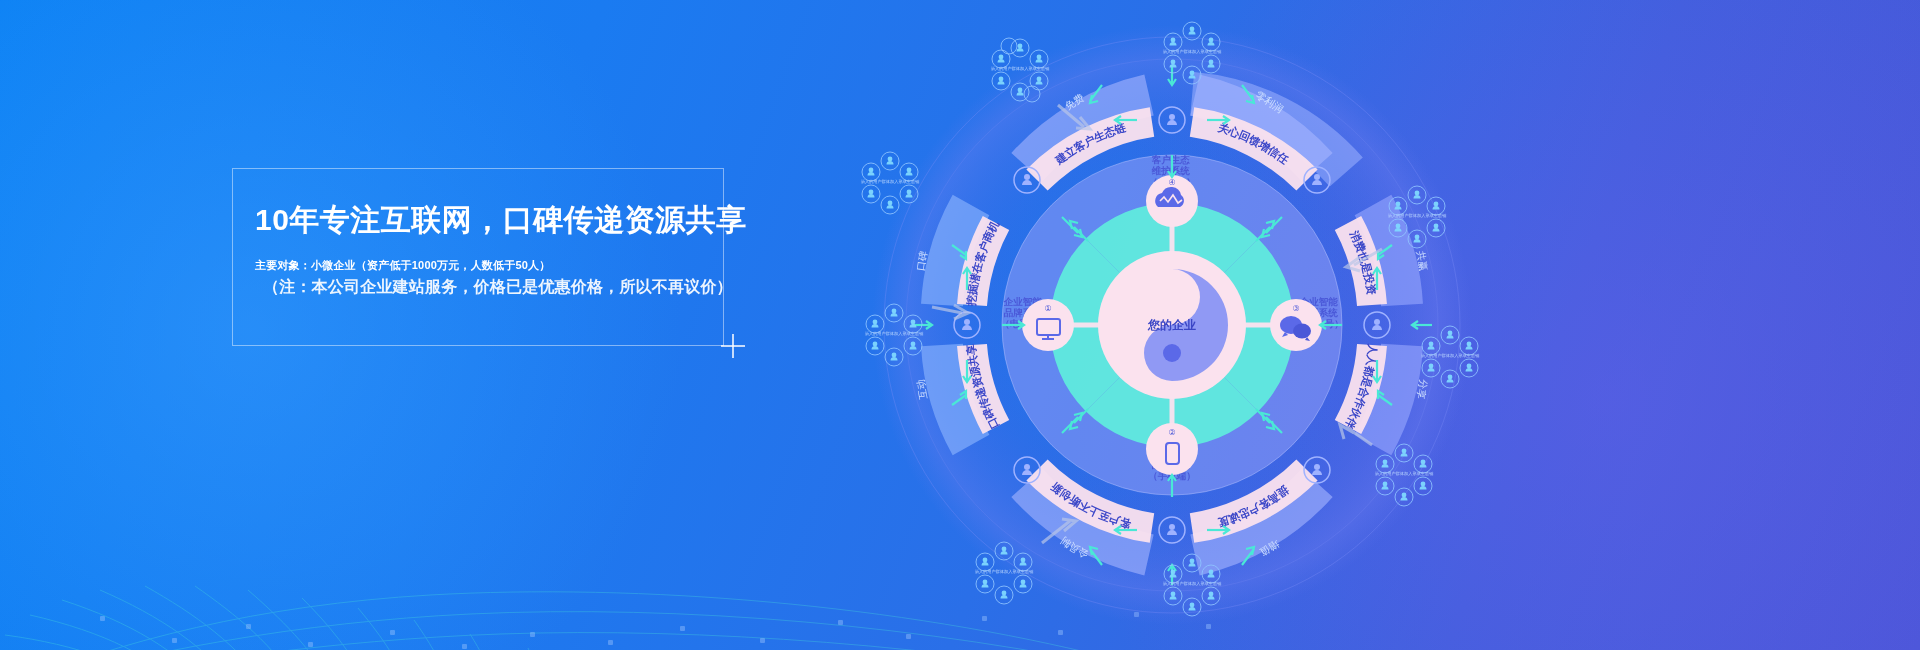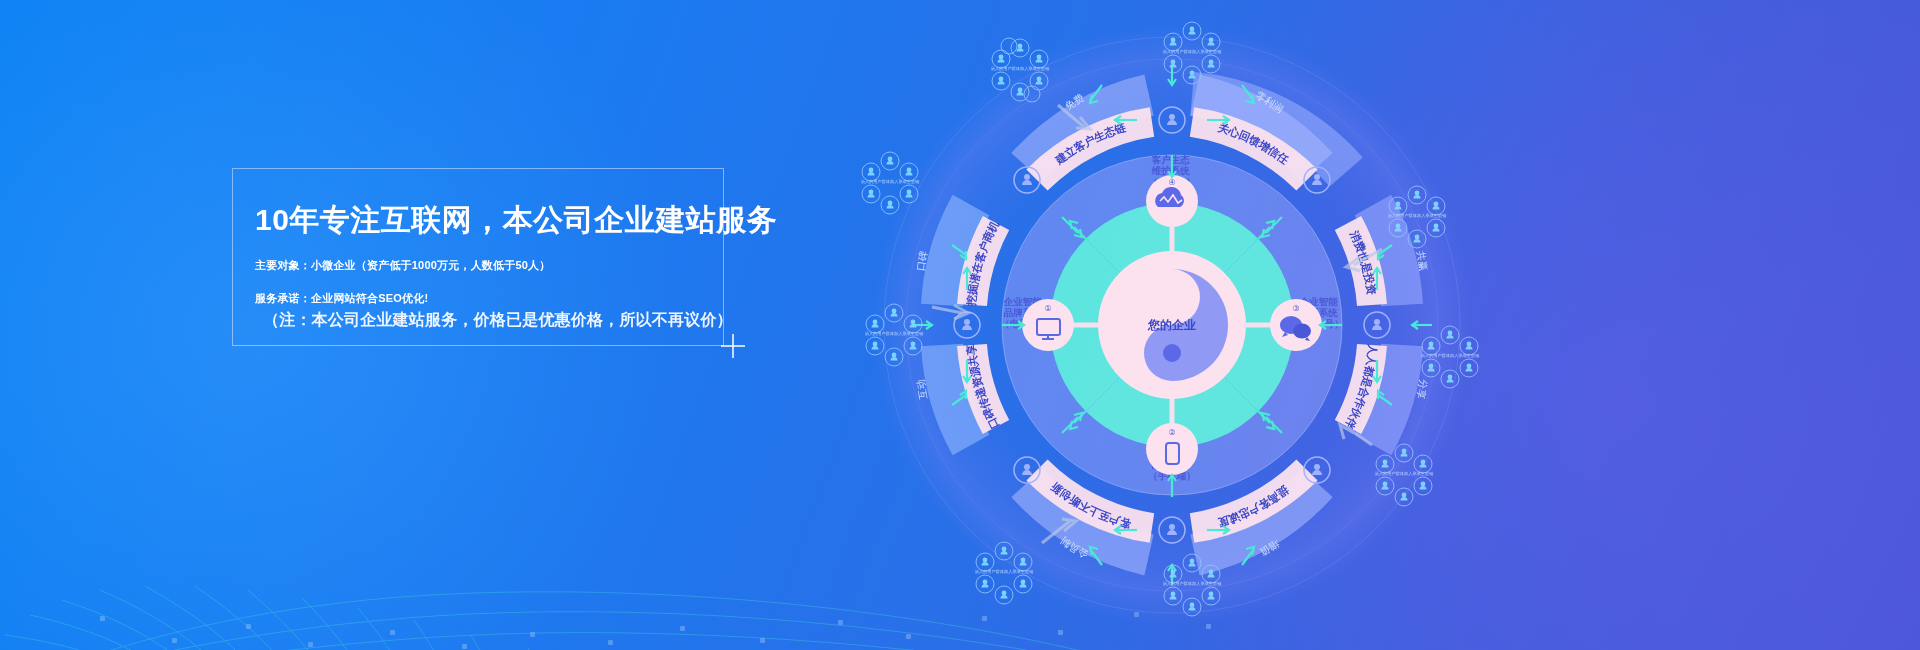--- a/index.html
+++ b/index.html
@@ -148,23 +148,22 @@
       <rect x="778" y="100" width="5" height="5" rx="1"></rect>
       <rect x="846" y="114" width="5" height="5" rx="1"></rect>
       <rect x="922" y="96" width="5" height="5" rx="1"></rect>
       <rect x="998" y="110" width="5" height="5" rx="1"></rect>
       <rect x="1074" y="92" width="5" height="5" rx="1"></rect>
       <rect x="1146" y="104" width="5" height="5" rx="1"></rect>
     </g>
   </svg>
 
   <div class="panel">
-    <div class="headline">10年专注互联网，本公司企业建站服务</div>
+    <div class="headline">10年专注互联网，口碑传递资源共享</div>
     <div class="subline">主要对象：小微企业（资产低于1000万元，人数低于50人）</div>
-    <div class="subline second">服务承诺：企业网站符合SEO优化!</div>
     <div class="note">（注：本公司企业建站服务，价格已是优惠价格，所以不再议价）</div>
     <div class="panel-corner"></div>
   </div>
 
   <div class="diagram">
     <svg viewBox="0 0 640 640">
       <defs>
         <radialGradient id="gHalo" cx="50%" cy="50%" r="50%">
           <stop offset="55%" stop-color="#3a5ce0" stop-opacity="0"></stop>
           <stop offset="88%" stop-color="#6f7cf0" stop-opacity=".35"></stop>

